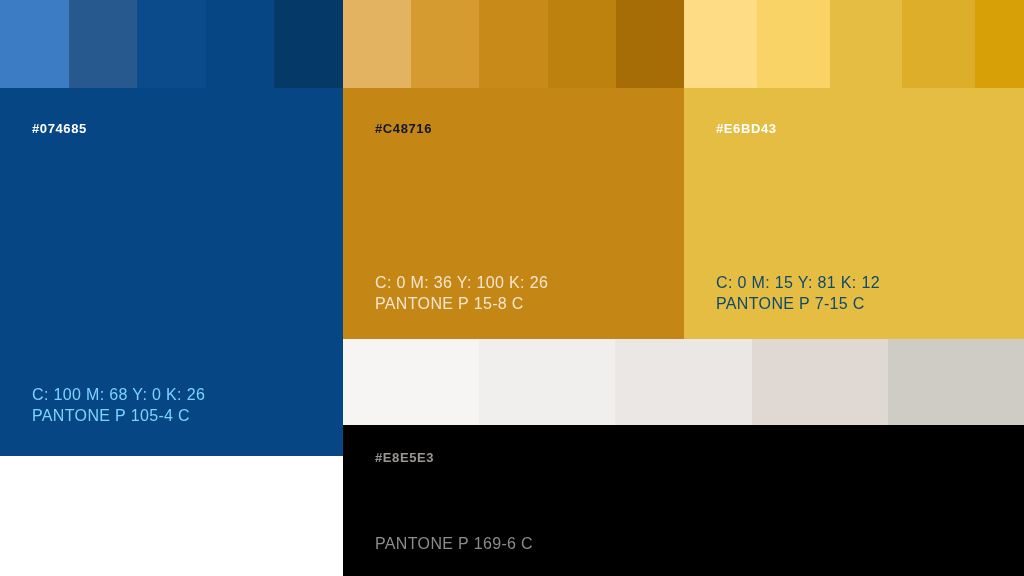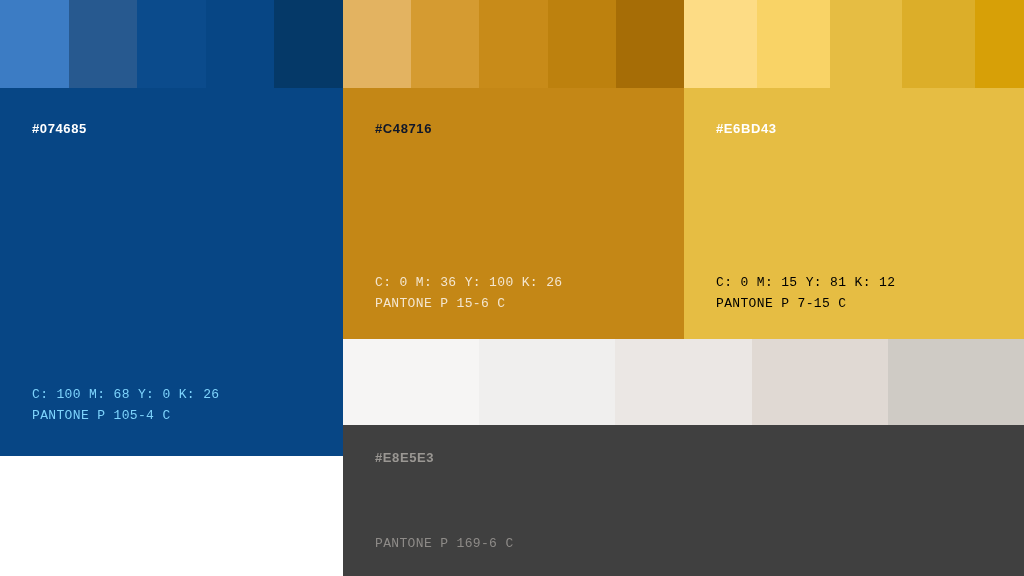--- a/index.html
+++ b/index.html
@@ -22,38 +22,38 @@
 
   
   .hex-label {
     position:absolute; left:32px;
     font-size:13px; font-weight:bold;
     letter-spacing:0.6px; white-space:nowrap;
   }
   .meta { position:absolute; left:32px; white-space:nowrap; }
   .meta .cmyk,
   .meta .pantone {
-    font-size:13px; font-weight:normal;
-    letter-spacing:0.35px; line-height:21px;font-family:Liberation Mono, monospace;
+    font-size:16px; font-weight:normal;
+    letter-spacing:0.35px; line-height:21px;
   }
 
   
   #panel-blue { left:0; top:0; width:343px; height:456px; }
   #panel-blue .hex-label { top:121px; color:#ffffff; }
   #panel-blue .meta { bottom:30px; color:#7dd3fc; }
 
   
   #panel-orange { left:343px; top:0; width:341px; height:339px; }
   #panel-orange .hex-label { top:121px; color:#0f172a; }
   #panel-orange .meta { bottom:25px; color:#f4e6cf; }
 
   
   #panel-yellow { left:684px; top:0; width:364px; height:339px; }
   #panel-yellow .hex-label { top:121px; color:#ffffff; }
-  #panel-yellow .meta { bottom:25px; color:#000000; }
+  #panel-yellow .meta { bottom:25px; color:#0c4a6e; }
 
   
   #panel-gray { left:343px; top:339px; width:681px; height:237px; }
   #panel-gray .swatch-strip { height:86px; }
   #panel-gray .hex-label { top:111px; color:#9a9793; }
   #panel-gray .meta { bottom:22px; color:#8e8b88; }
 </style>
 </head>
 <body>
 
@@ -78,40 +78,40 @@
     <div class="swatch-strip">
       <div class="swatch" style="background: rgb(227, 179, 97);"></div>
       <div class="swatch" style="background: rgb(213, 155, 49);"></div>
       <div class="swatch" style="background: rgb(200, 139, 25);"></div>
       <div class="swatch" style="background: rgb(189, 129, 14);"></div>
       <div class="swatch" style="background: rgb(166, 109, 6);"></div>
     </div>
     <div class="hex-label">#C48716</div>
     <div class="meta">
       <div class="cmyk">C: 0  M: 36   Y: 100   K: 26</div>
-      <div class="pantone">PANTONE P 15-6 C</div>
+      <div class="pantone">PANTONE P 15-8 C</div>
     </div>
   </div>
 
   <div class="panel" id="panel-yellow" style="background: rgb(230, 189, 67);">
     <div class="swatch-strip">
       <div class="swatch" style="background: rgb(253, 220, 133);"></div>
       <div class="swatch" style="background: rgb(249, 211, 102);"></div>
       <div class="swatch" style="background: rgb(230, 189, 67);"></div>
       <div class="swatch" style="background: rgb(220, 174, 41);"></div>
       <div class="swatch" style="background: rgb(215, 160, 7);"></div>
     </div>
     <div class="hex-label">#E6BD43</div>
     <div class="meta">
       <div class="cmyk">C: 0  M: 15   Y: 81   K: 12</div>
       <div class="pantone">PANTONE P 7-15 C</div>
     </div>
   </div>
 
-  <div class="panel" id="panel-gray" style="background: #404040;">
+  <div class="panel" id="panel-gray" style="background: #000000;">
     <div class="swatch-strip">
       <div class="swatch" style="background: rgb(246, 245, 244);"></div>
       <div class="swatch" style="background: rgb(240, 239, 238);"></div>
       <div class="swatch" style="background: rgb(235, 231, 228);"></div>
       <div class="swatch" style="background: rgb(224, 217, 211);"></div>
       <div class="swatch" style="background: rgb(207, 203, 197);"></div>
     </div>
     <div class="hex-label">#E8E5E3</div>
     <div class="meta">
       <div class="pantone">PANTONE P 169-6 C</div>

